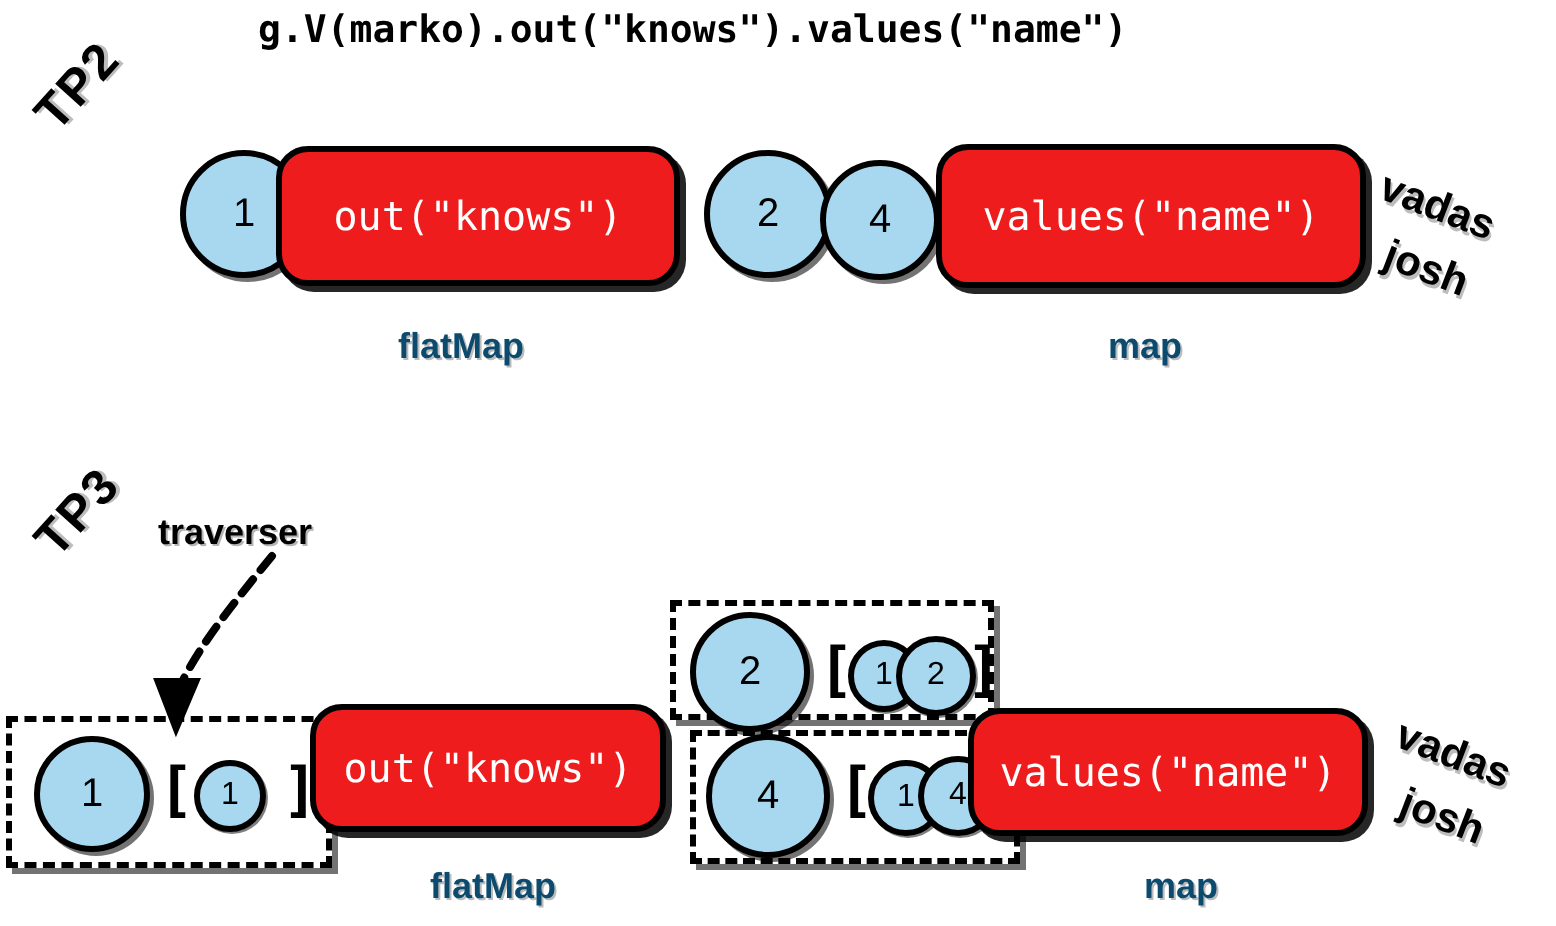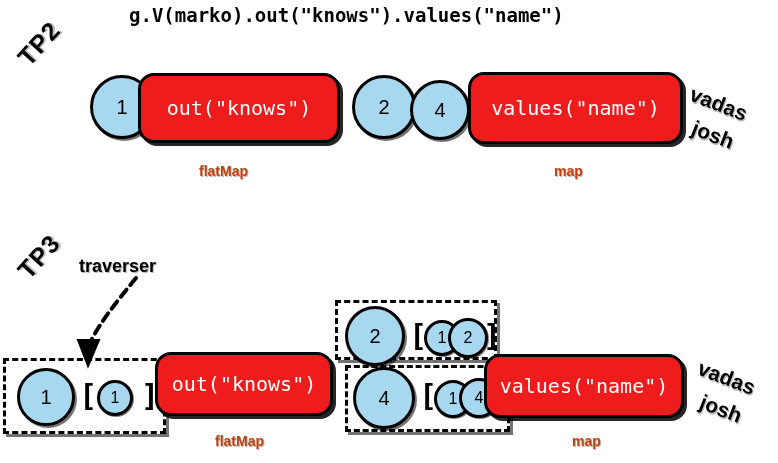--- a/index.html
+++ b/index.html
@@ -54,22 +54,22 @@
     font-size:30px;
     color:#000;
     line-height:1;
     font-weight:bold;
   }
 
   .oplabel{
     position:absolute;
     font-family:"Liberation Sans",sans-serif;
     font-weight:bold;
-    font-size:14px;
-    color:#c2410c;
+    font-size:18px;
+    color:#0c4a6e;
     white-space:nowrap;
     text-shadow:1px 1px 0 #bbb;
   }
 
   .rot-label{
     position:absolute;
     font-family:"Liberation Sans",sans-serif;
     font-weight:bold;
     color:#000;
     white-space:nowrap;

